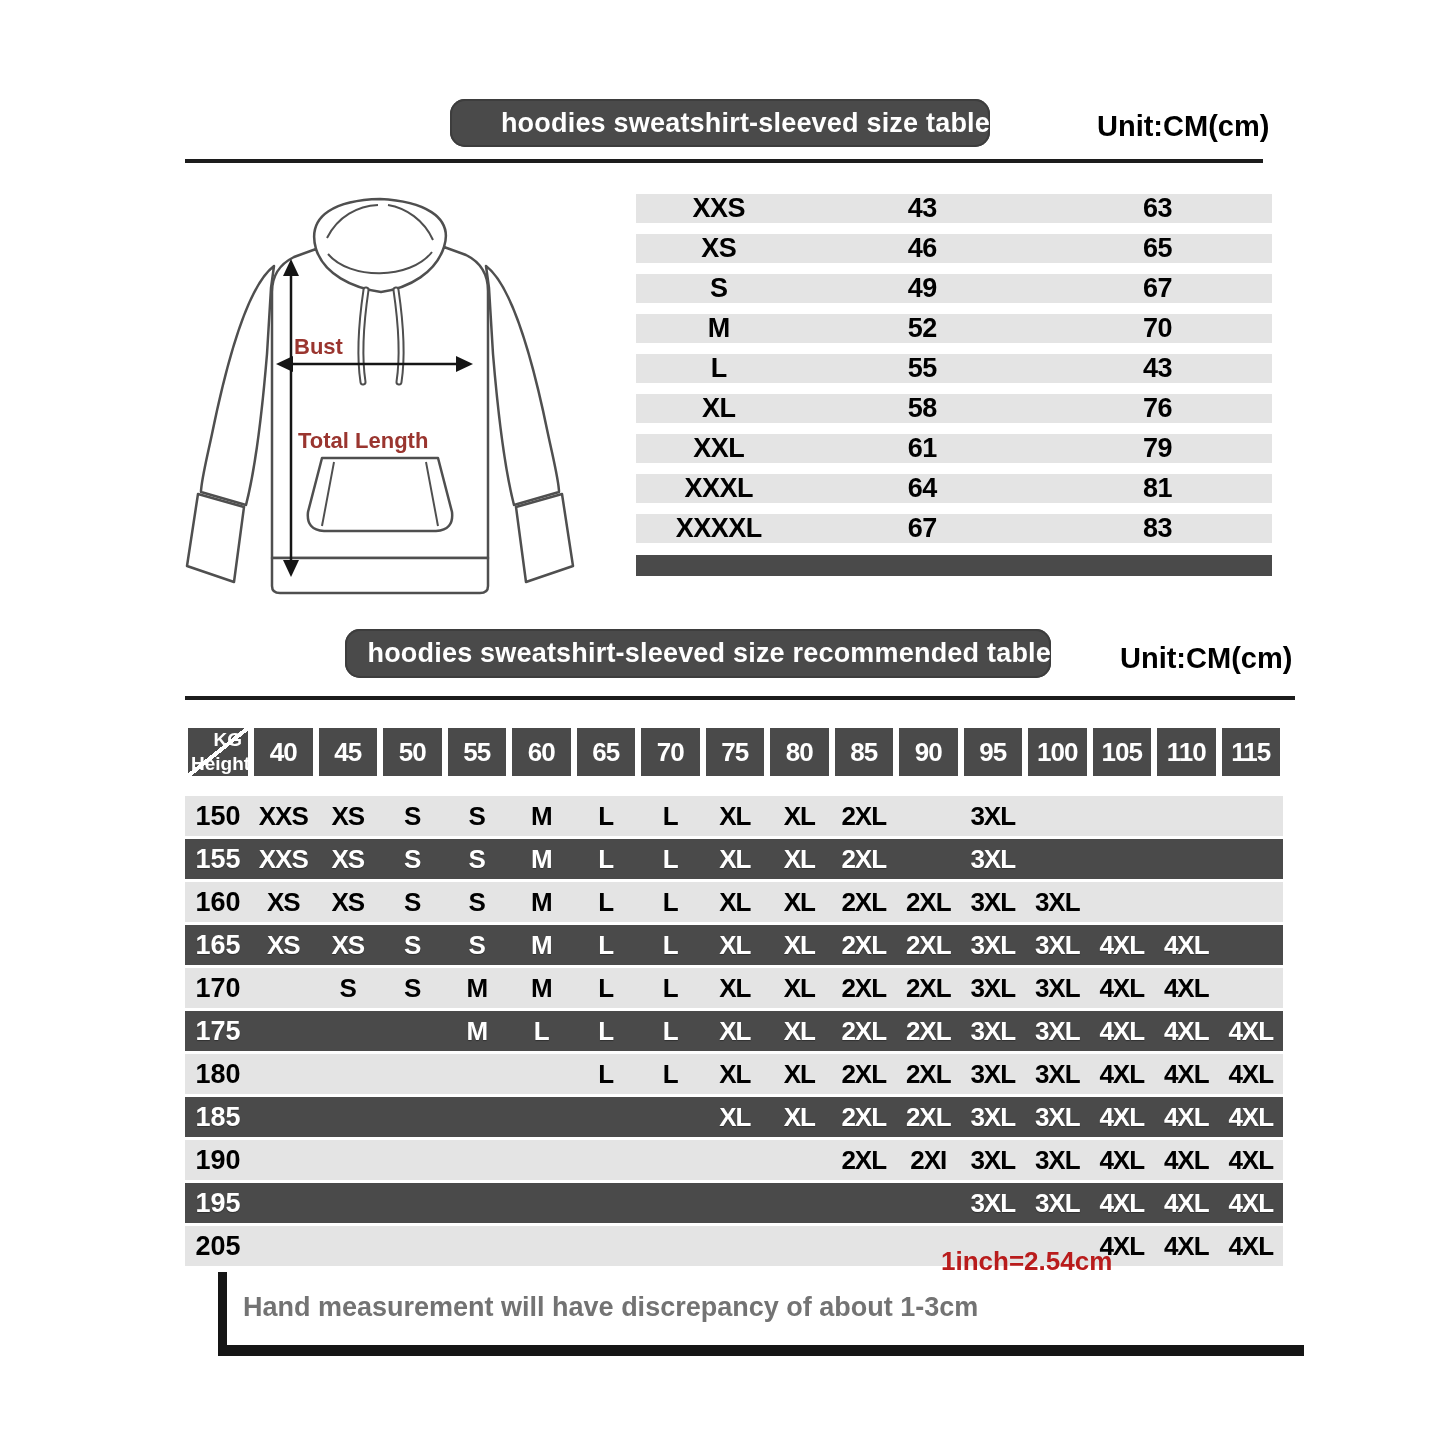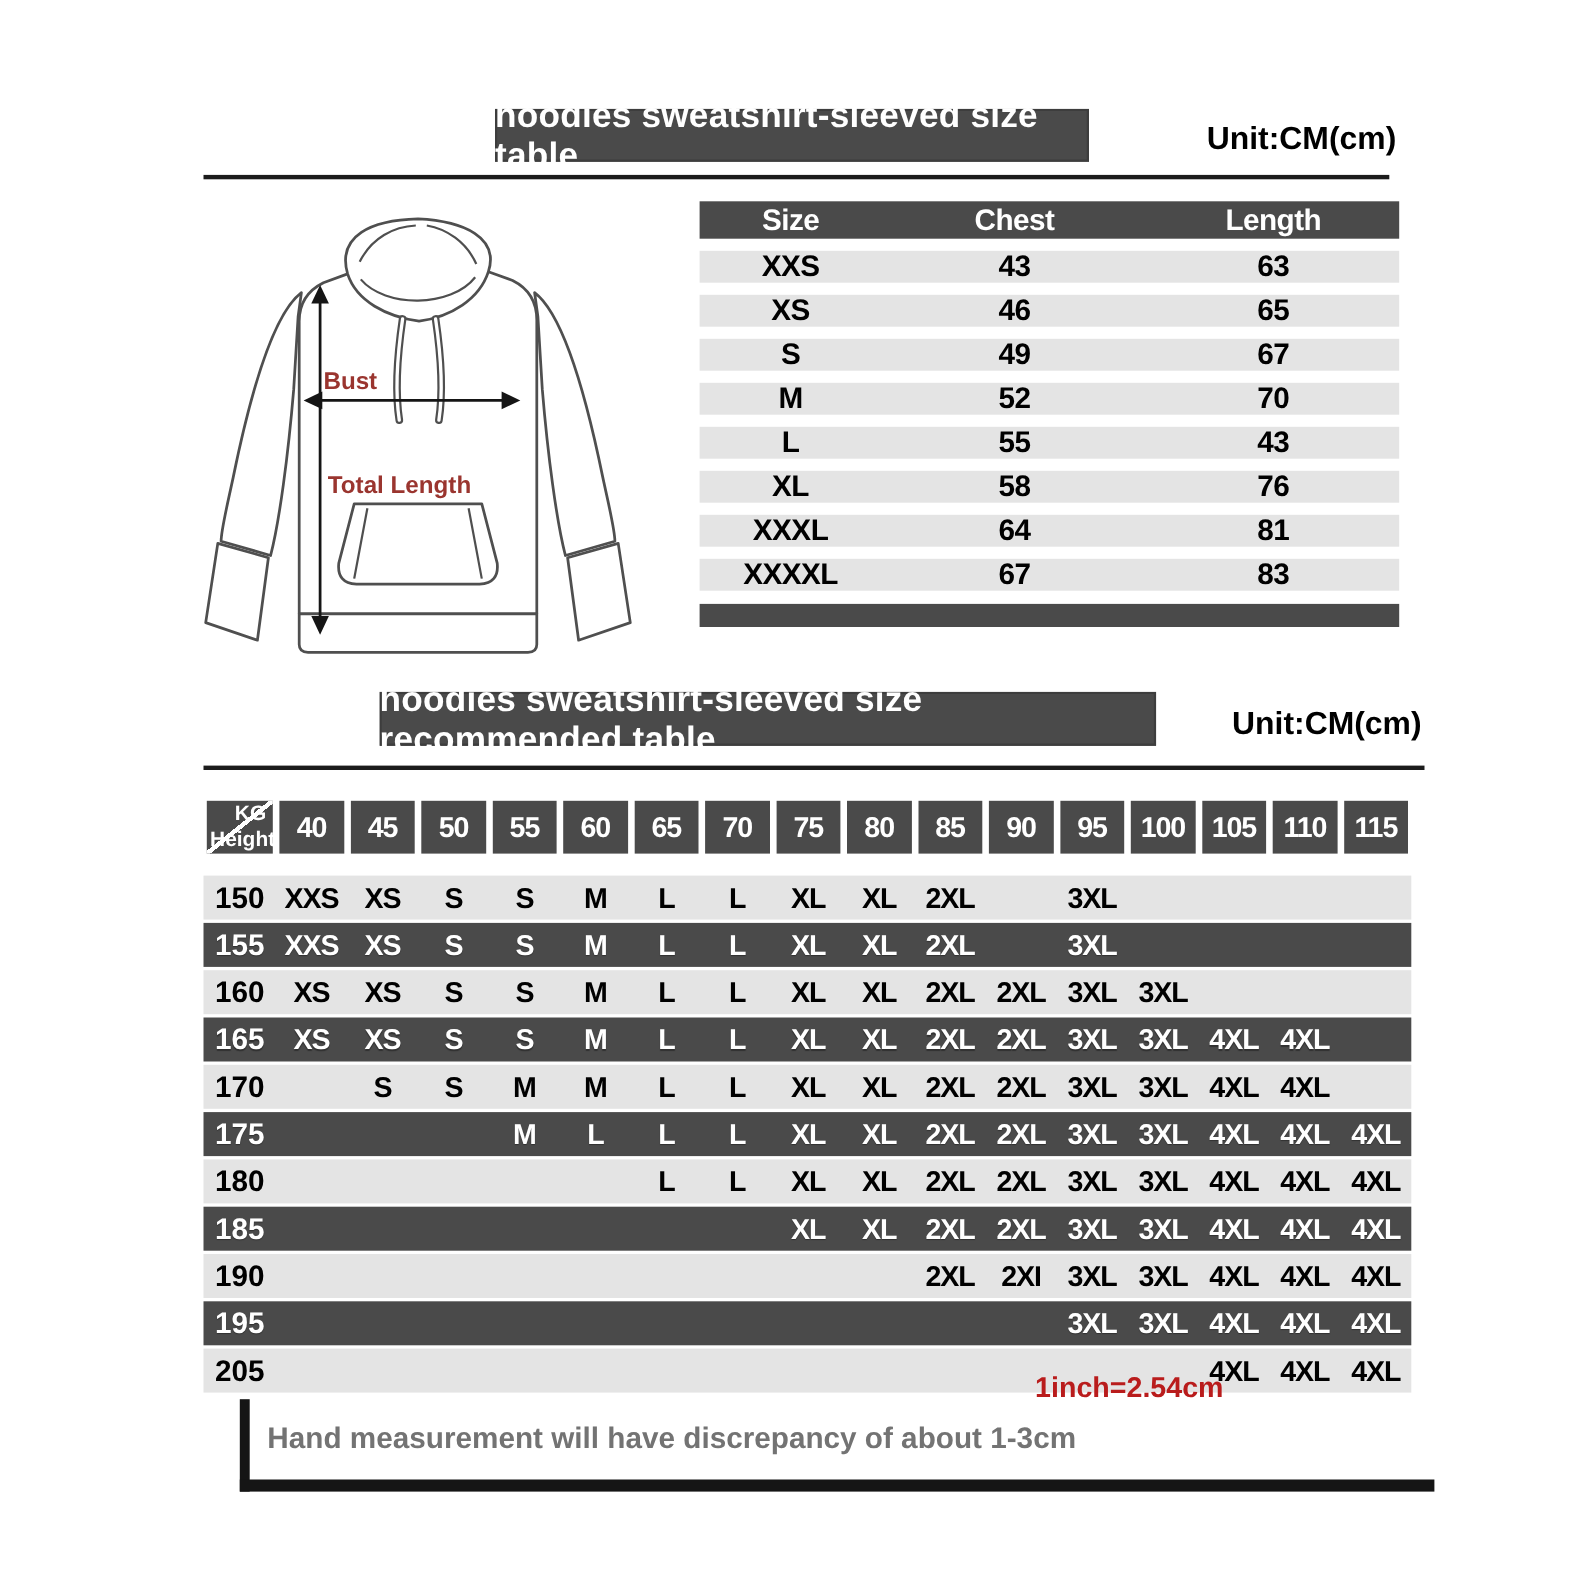--- a/index.html
+++ b/index.html
@@ -2,23 +2,24 @@
 <html style="--dark: #4a4a4a; --light: #e4e4e4; --red: #9a352f;"><head>
 <meta charset="utf-8">
 <style>
   html,body{margin:0;padding:0;background:#ffffff;}
   .canvas{
     position:relative;width:1445px;height:1445px;background:#fff;
     font-family:"Liberation Sans",sans-serif;font-weight:bold;color:#111;overflow:hidden;
   }
   .bar{
     position:absolute;background:var(--dark,#4a4a4a);color:#fff;
-    display:flex;align-items:center;justify-content:center;
-    font-size:32px;letter-spacing:0.2px;
+    display:flex;align-items:center;justify-content:flex-end;
+    font-size:27px;letter-spacing:0.2px;
     box-shadow:0 0 0 2px #3d3d3d inset;
+    border-radius:15px;
   }
   .title1{left:450px;top:99px;width:540px;height:48px;}
   .title2{left:345px;top:629px;width:706px;height:49px;}
   .unit{position:absolute;font-size:29px;color:#000;}
   .unit1{left:1097px;top:110px;}
   .unit2{left:1120px;top:642px;}
   .divider{position:absolute;height:4px;background:#1c1c1c;}
   .d1{left:185px;top:159px;width:1078px;}
   .d2{left:185px;top:696px;width:1110px;}
 
@@ -106,25 +107,20 @@
         <line x1="119" y1="168" x2="290" y2="168" stroke-width="2.5"></line>
         <path d="M106,168 L123,160 L123,176 Z" stroke="none"></path>
         <path d="M303,168 L286,160 L286,176 Z" stroke="none"></path>
       </g>
       <text x="124" y="158" class="redlbl">Bust</text>
       <text x="128" y="252" class="redlbl">Total Length</text>
     </svg>
   </div>
 
   <div class="table1">
-    <div class="t1-grid t1-header">
-        <div class="t1-cell">Size</div>
-        <div class="t1-cell">Chest</div>
-        <div class="t1-cell">Length</div>
-      </div>
     <div id="t1-body">
         <div class="t1-grid t1-row">
           <div class="t1-cell">XXS</div>
           <div class="t1-cell">43</div>
           <div class="t1-cell">63</div>
         </div>
         <div class="t1-grid t1-row">
           <div class="t1-cell">XS</div>
           <div class="t1-cell">46</div>
           <div class="t1-cell">65</div>
@@ -141,20 +137,25 @@
         </div>
         <div class="t1-grid t1-row">
           <div class="t1-cell">L</div>
           <div class="t1-cell">55</div>
           <div class="t1-cell">43</div>
         </div>
         <div class="t1-grid t1-row">
           <div class="t1-cell">XL</div>
           <div class="t1-cell">58</div>
           <div class="t1-cell">76</div>
+        </div>
+        <div class="t1-grid t1-row">
+          <div class="t1-cell">XXL</div>
+          <div class="t1-cell">61</div>
+          <div class="t1-cell">79</div>
         </div>
         <div class="t1-grid t1-row">
           <div class="t1-cell">XXXL</div>
           <div class="t1-cell">64</div>
           <div class="t1-cell">81</div>
         </div>
         <div class="t1-grid t1-row">
           <div class="t1-cell">XXXXL</div>
           <div class="t1-cell">67</div>
           <div class="t1-cell">83</div>

